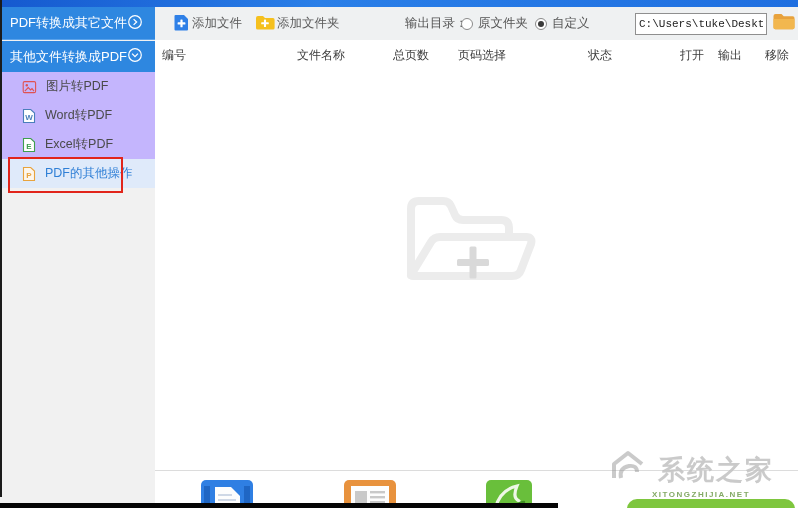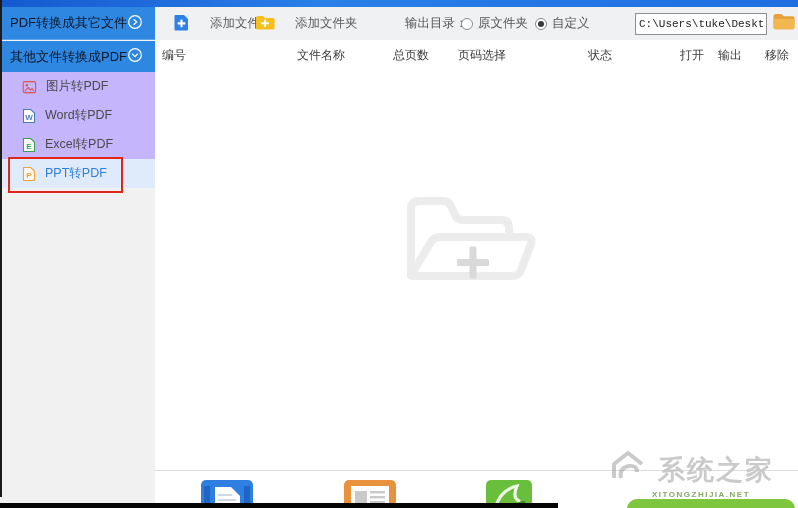--- a/index.html
+++ b/index.html
@@ -4,39 +4,39 @@
 <style>
   html,body{margin:0;padding:0;}
   body{font-family:"Liberation Sans","DejaVu Sans",sans-serif;}
   .stage{position:relative;width:798px;height:508px;overflow:hidden;background:#fff;}
   .left-edge{position:absolute;left:0;top:0;width:2px;height:497px;background:#1b1b1b;z-index:30;}
   .title-strip{position:absolute;left:0;top:0;width:798px;height:7px;
     background:linear-gradient(90deg,#1559cf,#2a7fe8 40%,#1f6fe0);z-index:5;}
 
   
   .sidebar{position:absolute;left:0;top:7px;width:155px;height:501px;background:#f1f1f1;}
-  .side-header{position:absolute;left:0;width:155px;background:#2e87e0;color:#0f172a;
+  .side-header{position:absolute;left:0;width:155px;background:#2e87e0;color:#ffffff;
     display:flex;align-items:center;justify-content:space-between;
     padding:0 12px 0 10px;box-sizing:border-box;font-size:13px;cursor:pointer;}
   .side-header .hdr-label{white-space:nowrap;}
   .sh1{top:0;height:33px;border-bottom:1px solid #5aa2ea;}
   .sh2{top:34px;height:31px;text-align:right;}
   .sh3{top:181px;height:31px;}
   .submenu{position:absolute;left:0;top:65px;width:155px;height:116px;background:#c4b5fd;}
   .side-item{position:relative;height:29px;display:flex;align-items:center;
     padding-left:22px;box-sizing:border-box;font-size:12.5px;color:#4a4a4a;cursor:pointer;}
   .side-item .mini{margin-right:9px;flex:0 0 auto;display:flex;}
   .side-item.selected{background:#dfeafa;color:#2f7fd6;}
   .annot-box{position:absolute;left:8px;top:-2px;width:111px;height:32px;
     border:2px solid #e1251b;pointer-events:none;z-index:9;}
 
   
   .main{position:absolute;left:155px;top:7px;width:643px;height:501px;}
   .toolbar{position:absolute;left:0;top:0;width:643px;height:33px;background:#eff1f2;}
-  .tb-btn{position:absolute;top:0;height:33px;display:flex;align-items:center;gap:20px;
+  .tb-btn{position:absolute;top:0;height:33px;display:flex;align-items:center;gap:2px;
     font-size:12.5px;color:#5a5a5a;cursor:pointer;background:none;border:none;padding:0;}
   .btn-addfile{left:18px;}
   .btn-addfolder{left:100px;}
   .outdir-label{position:absolute;left:250px;top:0;height:33px;display:flex;align-items:center;
     font-size:12.5px;color:#555;}
   .radio-group{position:absolute;top:0;height:33px;display:flex;align-items:center;gap:5px;
     font-size:12.5px;color:#555;cursor:pointer;}
   .rg1{left:306px;}
   .rg2{left:380px;}
   .radio{width:12px;height:12px;border-radius:50%;border:1px solid #8a8a8a;background:#fff;
@@ -136,21 +136,21 @@
       </div>
 
       <div class="side-item selected">
         <div class="annot-box"></div>
         <span class="mini">
           <svg width="14" height="16" viewBox="0 0 14 16">
             <path d="M1.5 1.5 h7.2 l3.8 3.6 v9.4 h-11 z" fill="#fdf6ec" stroke="#e8a33d" stroke-width="1.1"></path>
             <text x="7" y="12" text-anchor="middle" font-size="8" font-weight="bold" fill="#e8a33d" font-family="Liberation Sans,sans-serif">P</text>
           </svg>
         </span>
-        <span>PPT转PDF</span>
+        <span>PDF的其他操作</span>
       </div>
     </div>
 
   </div>
 
   <div class="main">
 
     <div class="toolbar">
 
       <button class="tb-btn btn-addfile">

